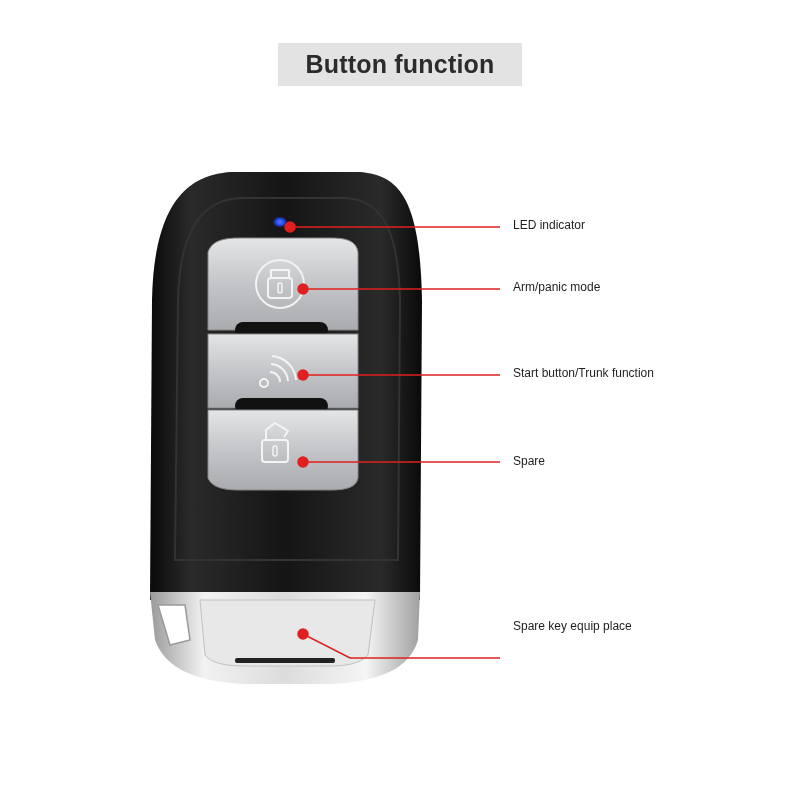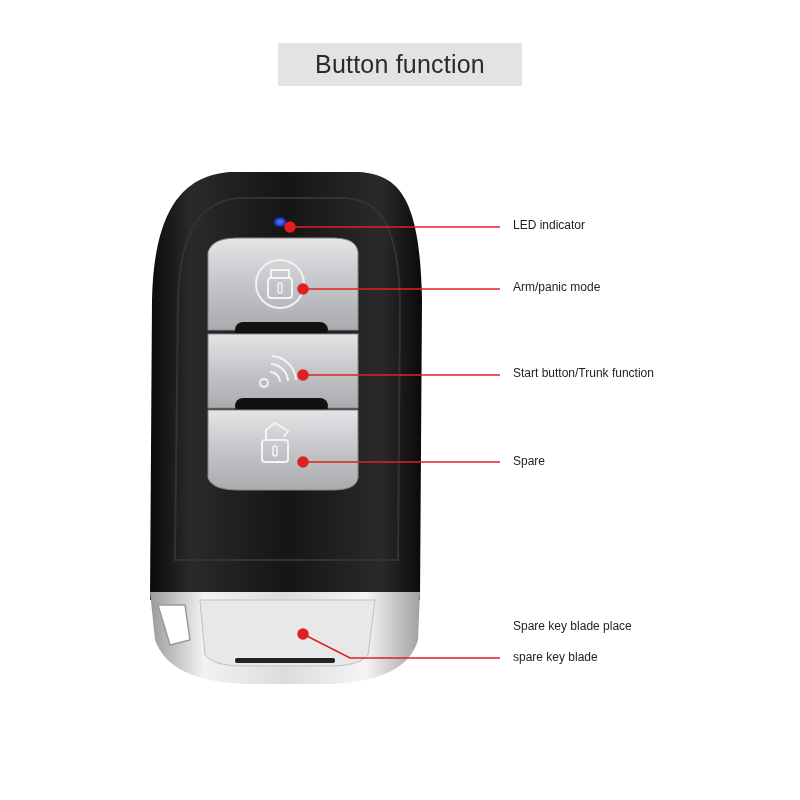--- a/index.html
+++ b/index.html
@@ -1,20 +1,20 @@
 <!DOCTYPE html>
 <html><head>
 <meta charset="utf-8">
 <style>
   html, body { margin:0; padding:0; background:#ffffff; }
   body { width:800px; height:800px; position:relative; overflow:hidden;
          font-family:"Liberation Sans", "DejaVu Sans", sans-serif; }
   .title-box { position:absolute; left:278px; top:43px; width:244px; height:43px;
                background:#e3e3e3; display:flex; align-items:center; justify-content:center; }
-  .title-box span { font-size:25px; color:#2b2b2b; letter-spacing:0.2px; }
+  .title-box span { font-size:25px; color:#2b2b2b; letter-spacing:0.2px;font-weight:bold; }
   .fob { position:absolute; left:0; top:0; width:800px; height:800px; }
   .label { position:absolute; font-size:12px; color:#1e1e1e; white-space:nowrap; line-height:1; }
   .multi { line-height:31px; }
 </style>
 </head>
 <body>
 
 <div class="title-box">
   <span>Button function</span>
 </div>
@@ -93,15 +93,14 @@
     <polyline points="303,634 350,658 500,658" fill="none"></polyline>
       <circle cx="303" cy="634" r="5"></circle>
   </g>
 </svg>
 
 <div class="label" style="left:513px;top:219px;">LED indicator</div>
 <div class="label" style="left:513px;top:281px;">Arm/panic mode</div>
 <div class="label" style="left:513px;top:367px;">Start button/Trunk function</div>
 <div class="label" style="left:513px;top:455px;">Spare</div>
 <div class="label multi" style="left:513px;top:611px;">
-  <div>Spare key blade place</div>
-  <div>spare key blade</div>
+  <div>Spare key equip place</div>
 </div>
 
 </body></html>

